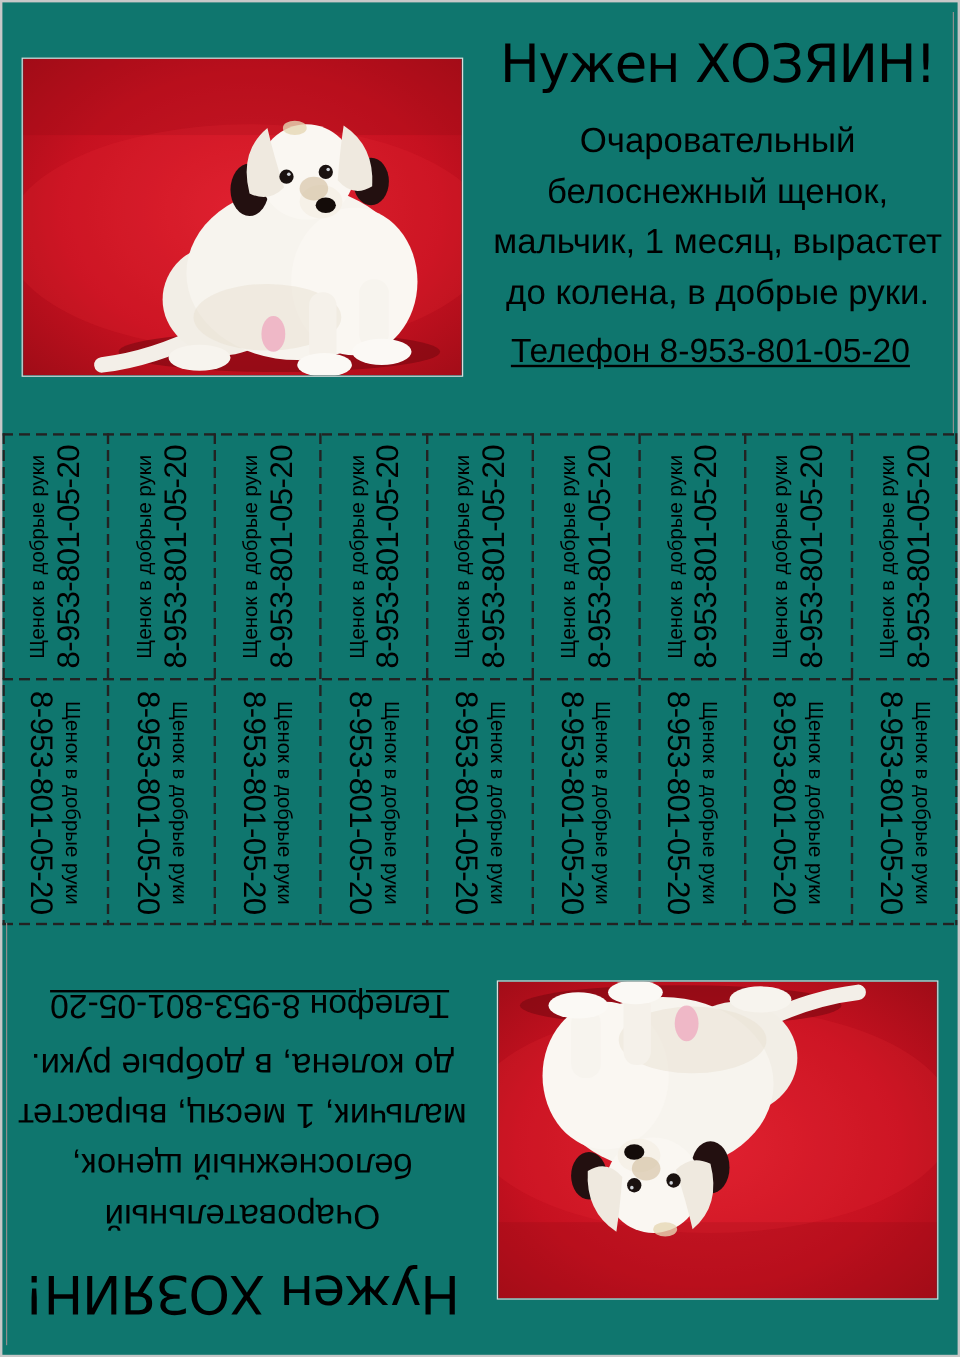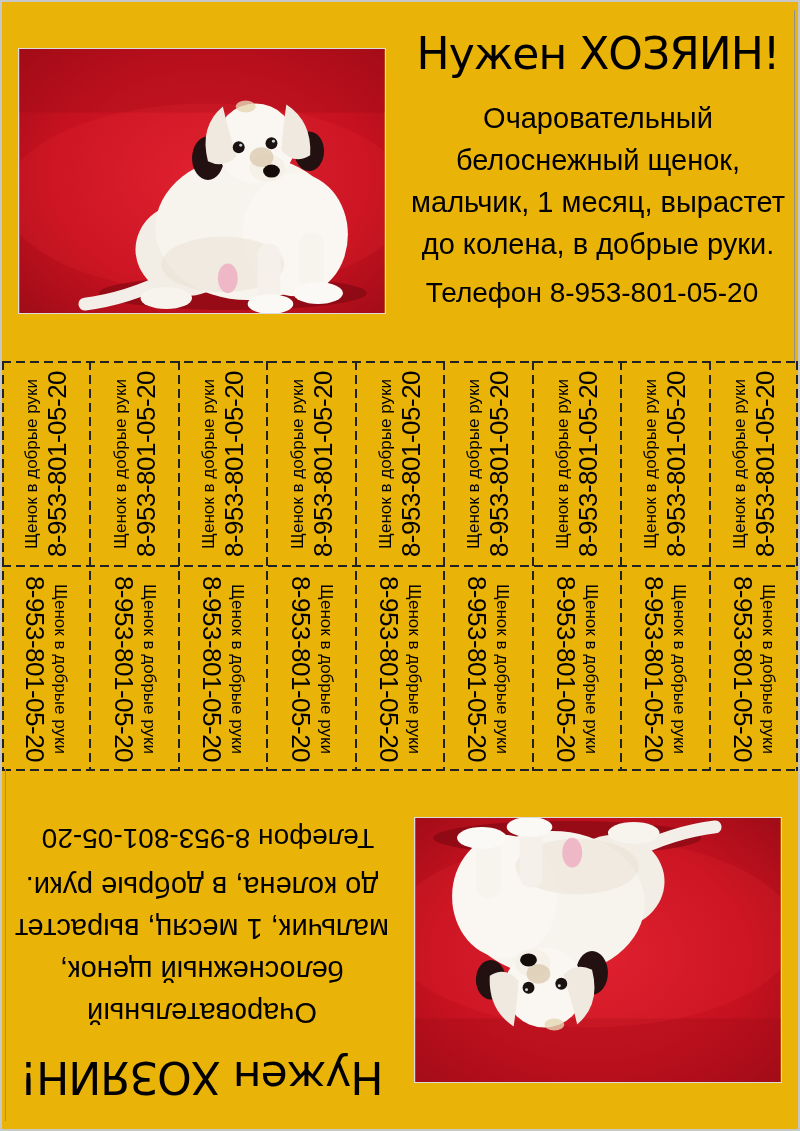--- a/index.html
+++ b/index.html
@@ -1,19 +1,19 @@
 <!DOCTYPE html>
 <html lang="ru"><head>
 <meta charset="utf-8">
 <title>Нужен ХОЗЯИН!</title>
 <style>
   html,body { margin:0; padding:0; background:#ffffff; }
   .page {
     position:relative; width:800px; height:1131px; box-sizing:border-box;
-    background:#eab308; border:2px solid #c8c8c8; overflow:hidden;
+    background:#0f766e; border:2px solid #c8c8c8; overflow:hidden;
     font-family:"Liberation Sans", sans-serif; color:#000;
   }
   
   .flyer { position:absolute; left:0; width:796px; height:360px; }
   .flyer-top { top:0; }
   .flyer-bottom { bottom:0; transform:rotate(180deg); }
   .photo {
     position:absolute; left:16px; top:46px; width:368px; height:266px;
     border:1px solid #dcdcdc; box-sizing:border-box; overflow:hidden;
   }
@@ -21,21 +21,21 @@
   .flyer-text {
     position:absolute; left:396px; top:0; width:400px; height:360px;
     text-align:center;
   }
   .headline {
     margin:26px 0 0 0; font-family:"DejaVu Sans", sans-serif;
     font-size:44px; font-weight:normal; letter-spacing:-1px; white-space:nowrap;
   }
   .desc { margin:18px 0 0 0; font-size:29px; line-height:42px; }
   .desc span { display:block; white-space:nowrap;text-align:center; }
-  .phone-line { margin:12px 12px 0 0; font-size:28px; white-space:nowrap; }
+  .phone-line { margin:12px 12px 0 0; font-size:28px; white-space:nowrap;text-decoration:underline; }
   .fold-line {
     position:absolute; right:3px; top:8px; bottom:0; width:1px; background:#8f8f8f;
   }
   
   .strips {
     position:absolute; left:0; top:359px; width:796px; height:410px;
     display:grid; grid-template-columns:repeat(9,1fr); grid-template-rows:1fr 1fr;
   }
   .strip { position:relative; }
   .strip-inner {

